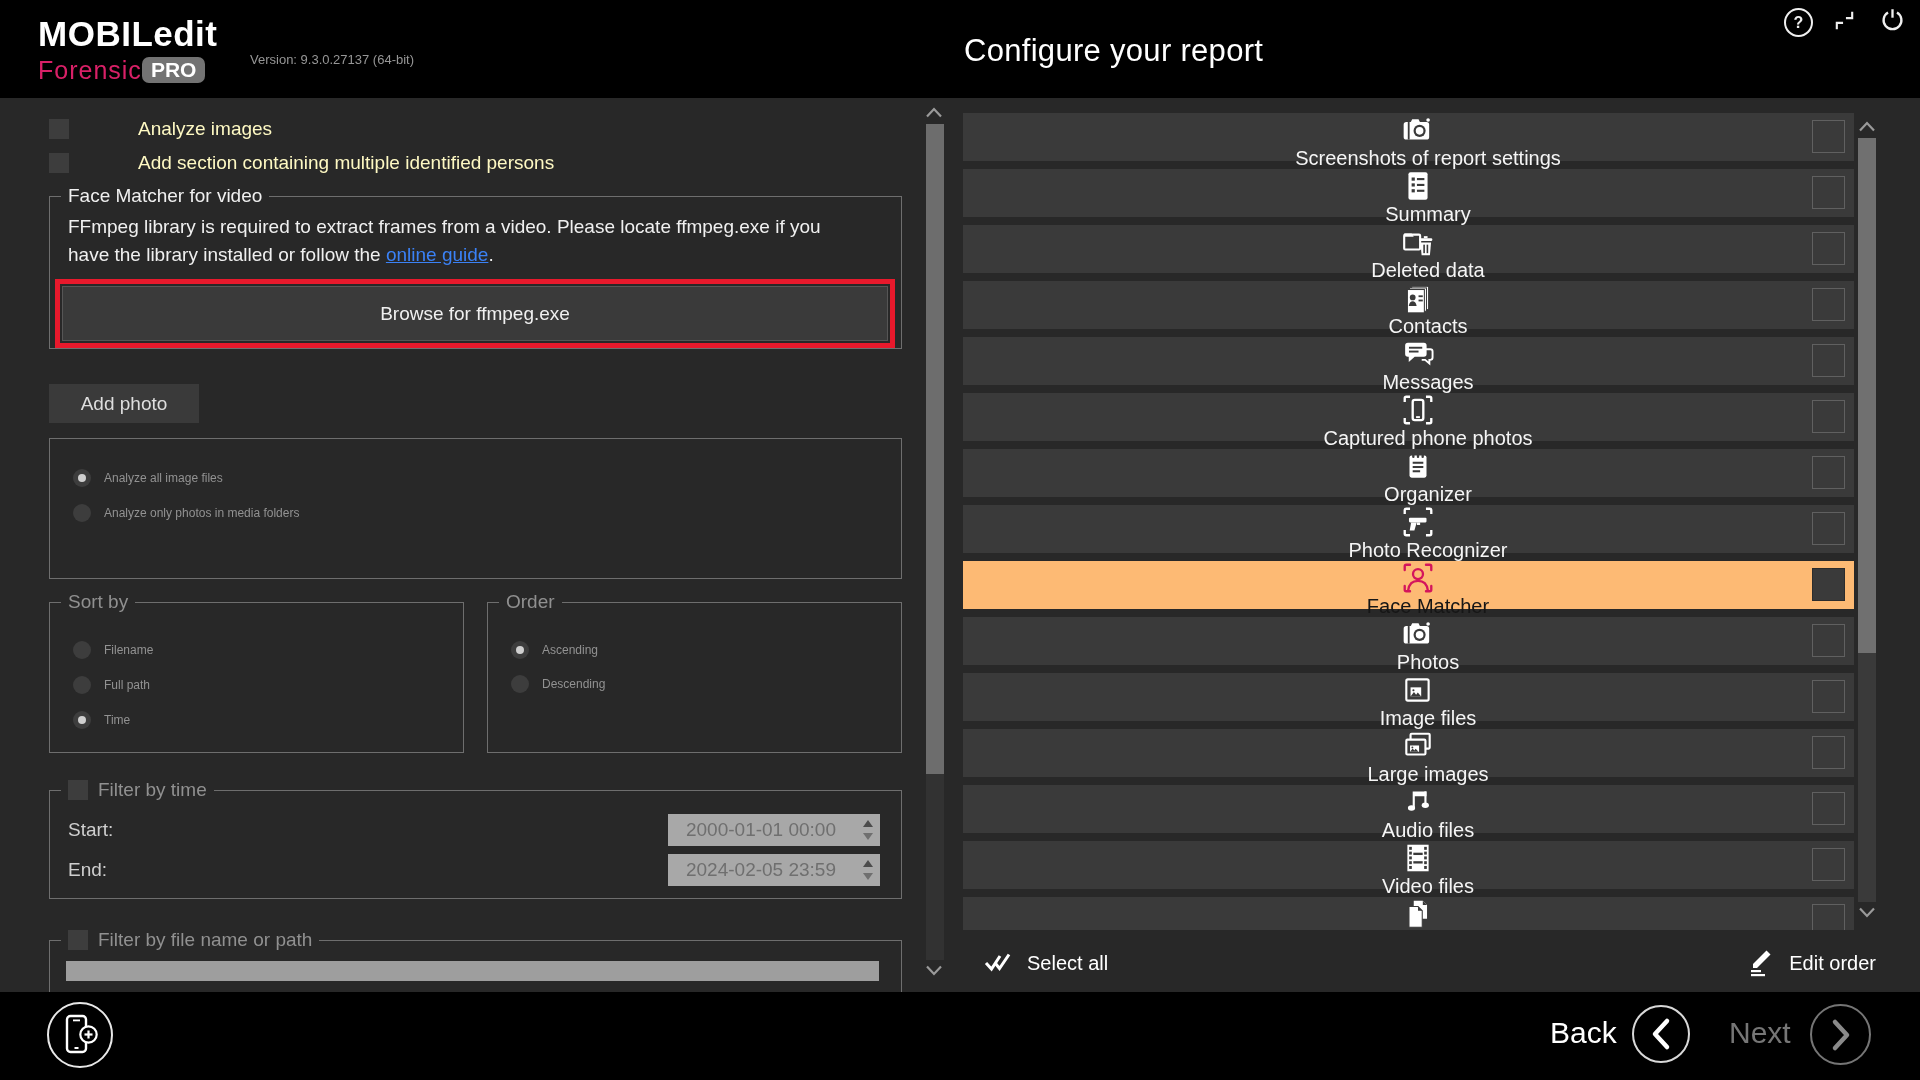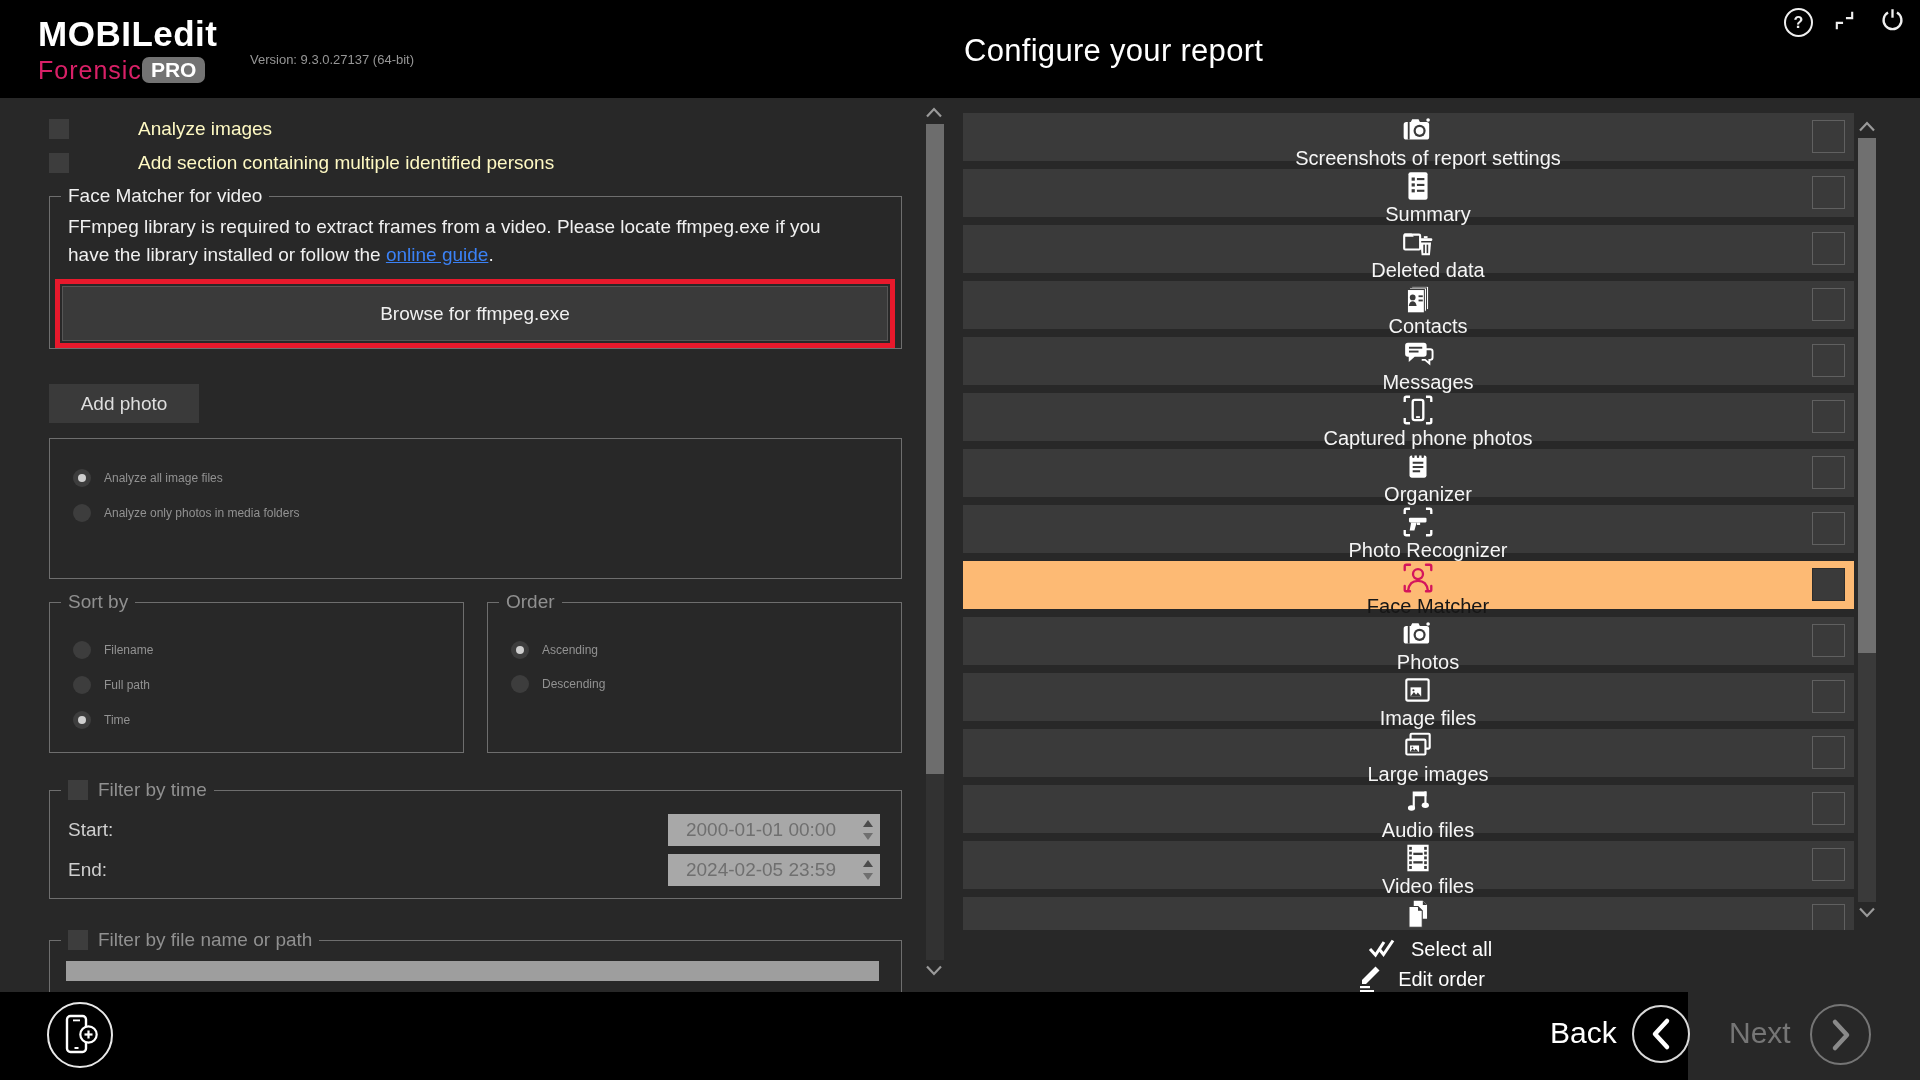--- a/index.html
+++ b/index.html
@@ -54,26 +54,26 @@
   
   .report-list{position:absolute;left:963px;top:113px;width:891px;height:817px;overflow:hidden;z-index:1;}
   .report-row{position:relative;height:48px;margin-bottom:8px;background:#3a3a3a;display:flex;align-items:center;padding-left:19px;flex-direction:column;}
   .row-icon{flex:none;}
   .row-label{margin-left:20px;font-size:20px;color:#f5f5f5;}
   .row-cb{position:absolute;right:9px;top:7px;width:33px;height:33px;border:1px solid #606060;box-sizing:border-box;}
   .report-row.selected{background:#fdba74;}
   .report-row.selected .row-label{color:#161616;}
   .report-row.selected .row-cb{background:#3a3a3a;border-color:#2c2c2c;}
   .select-bar{position:absolute;left:963px;top:934px;width:913px;height:58px;display:flex;
-    align-items:center;justify-content:space-between;z-index:1;flex-direction:column;}
+    align-items:center;justify-content:space-between;z-index:1;}
   .select-left,.select-right{display:flex;align-items:center;gap:14px;}
   .select-left{margin-left:20px;}
   .bar-label{font-size:20px;color:#fff;}
   
-  .bottombar{position:absolute;left:0;top:992px;width:1688px;height:88px;background:#000;z-index:6;}
+  .bottombar{position:absolute;left:0;top:992px;width:1920px;height:88px;background:#000;z-index:6;}
   .phone-btn{position:absolute;left:47px;top:10px;width:66px;height:66px;border:2px solid #e8e8e8;border-radius:50%;
     box-sizing:border-box;display:flex;align-items:center;justify-content:center;}
   .nav-label{position:absolute;top:24px;font-size:30px;}
   .nav-circle{position:absolute;border-radius:50%;box-sizing:border-box;display:flex;align-items:center;justify-content:center;}
   .back-label{left:1550px;color:#fff;}
   .back-circle{left:1632px;top:13px;width:58px;height:58px;border:2px solid #d8d8d8;}
   .next-label{left:1729px;color:#767676;}
   .next-circle{left:1810px;top:12px;width:61px;height:61px;border:2px solid #757575;}
 </style>
 </head>

